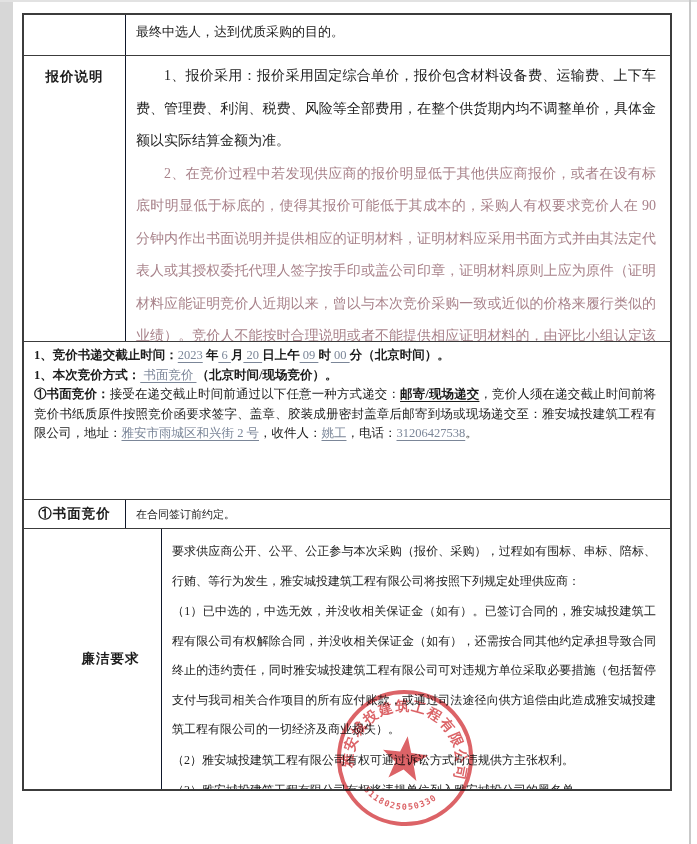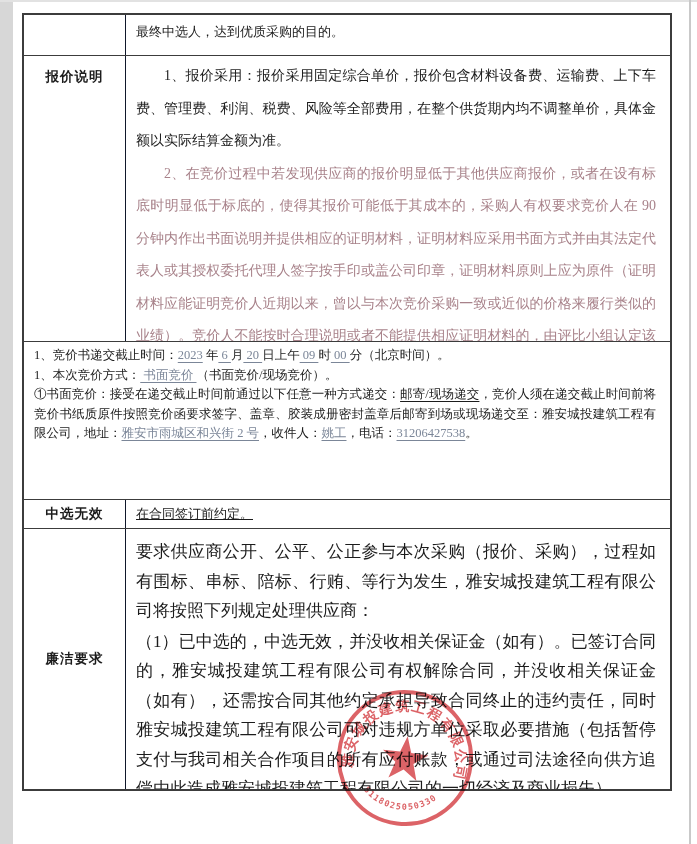--- a/index.html
+++ b/index.html
@@ -24,39 +24,39 @@
   }
   .cell-content{flex:1;box-sizing:border-box;padding:0 14px 0 10px;overflow:hidden;}
 
   .h-r1{height:40px;}
   .h-r2{height:286px;}
   .h-r3{height:158px;}
   .h-r4{height:29px;}
   .h-r5{height:261px;}
 
   .lbl-top{padding-top:12px;}
-  .lbl-mid{display:flex;flex-direction:column;justify-content:center;}
+  .lbl-mid{display:flex;flex-direction:column;justify-content:center;margin-left:36px;}
   .lbl-line{line-height:20px;}
   .lbl-gap{margin-top:18px;}
 
   .p{margin:0;text-align:justify;}
   .r1-text{font-size:13px;line-height:20px;padding-top:7px;}
 
   .r2-p{font-size:14px;line-height:32.5px;text-indent:2em;}
   .r2-pad{padding-top:4px;}
   .red-faded{color:#a8828a;}
 
   .r3-block{font-size:12.5px;line-height:19.6px;padding-top:4px;}
-  .r4-text{font-size:13px;line-height:20px;padding-top:4px;text-decoration:underline;}
+  .r4-text{font-size:11px;line-height:20px;padding-top:4px;}
   .r4-lbl{padding-top:5px;}
 
-  .r5-block{font-size:17px;line-height:29.5px;padding-top:8px;}
+  .r5-block{font-size:12px;line-height:29.5px;padding-top:8px;}
   .r5-block .p{margin-bottom:1px;}
 
-  .run-b{font-weight:normal;}
+  .run-b{font-weight:bold;}
   .run-u{text-decoration:underline;text-underline-offset:3px;}
   .run-f{color:#7b8698;}
 
   .seal{
     position:absolute;left:335px;top:688px;width:140px;height:140px;
     transform:rotate(7deg);opacity:0.92;mix-blend-mode:multiply;pointer-events:none;
   }
   .seal svg{display:block;}
 </style>
 </head>
@@ -80,27 +80,27 @@
       <div class="cell-label lbl-top">报价说明</div>
       <div class="cell-content r2-pad">
         <p class="p r2-p">1、报价采用：报价采用固定综合单价，报价包含材料设备费、运输费、上下车费、管理费、利润、税费、风险等全部费用，在整个供货期内均不调整单价，具体金额以实际结算金额为准。</p>
         <p class="p r2-p red-faded">2、在竞价过程中若发现供应商的报价明显低于其他供应商报价，或者在设有标底时明显低于标底的，使得其报价可能低于其成本的，采购人有权要求竞价人在 90 分钟内作出书面说明并提供相应的证明材料，证明材料应采用书面方式并由其法定代表人或其授权委托代理人签字按手印或盖公司印章，证明材料原则上应为原件（证明材料应能证明竞价人近期以来，曾以与本次竞价采购一致或近似的价格来履行类似的业绩）。竞价人不能按时合理说明或者不能提供相应证明材料的，由评比小组认定该竞价人以低于成本报价竞标，其报价作无效处理，并有权将该竞价人列入雅安城投公司黑名单。</p>
       </div>
     </div>
 
     <div class="row h-r3">
       <div class="cell-content r3-block">
         <p class="p"><span class="run-b">1、竞价书递交截止时间：</span><span class="run-f run-u">2023</span><span class="run-b"> 年</span><span class="run-f run-u">  6  </span><span class="run-b">月</span><span class="run-f run-u"> 20  </span><span class="run-b">日上午</span><span class="run-f run-u"> 09 </span><span class="run-b">时</span><span class="run-f run-u">  00  </span><span class="run-b">分（北京时间）。</span></p>
-        <p class="p"><span class="run-b">1、本次竞价方式：</span><span class="run-f run-u">  书面竞价  </span><span class="run-b">（书面竞价/现场竞价）。</span></p>
+        <p class="p"><span class="run-b">1、本次竞价方式：</span><span class="run-f run-u">  书面竞价  </span><span class="run-b">（北京时间/现场竞价）。</span></p>
         <p class="p"><span class="run-b">①书面竞价：</span><span>接受在递交截止时间前通过以下任意一种方式递交：</span><span class="run-b run-u">邮寄/现场递交</span><span>，竞价人须在递交截止时间前将竞价书纸质原件按照竞价函要求签字、盖章、胶装成册密封盖章后邮寄到场或现场递交至：雅安城投建筑工程有限公司，地址：</span><span class="run-f run-u">雅安市雨城区和兴街 2 号</span><span>，收件人：</span><span class="run-f run-u">姚工</span><span>，电话：</span><span class="run-f run-u">31206427538</span><span>。</span></p>
       </div>
     </div>
 
     <div class="row h-r4">
-      <div class="cell-label r4-lbl">中选无效</div>
+      <div class="cell-label r4-lbl">①书面竞价</div>
       <div class="cell-content">
         <p class="p r4-text">在合同签订前约定。</p>
       </div>
     </div>
 
     <div class="row h-r5">
       <div class="cell-label lbl-mid">
         <div>廉洁要求</div>
       </div>
       <div class="cell-content r5-block">

